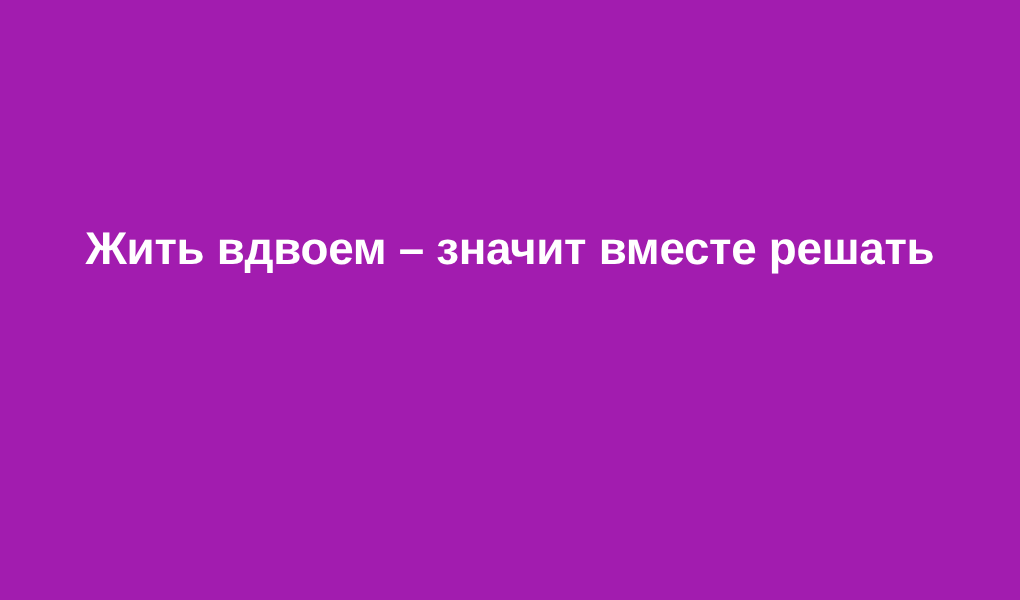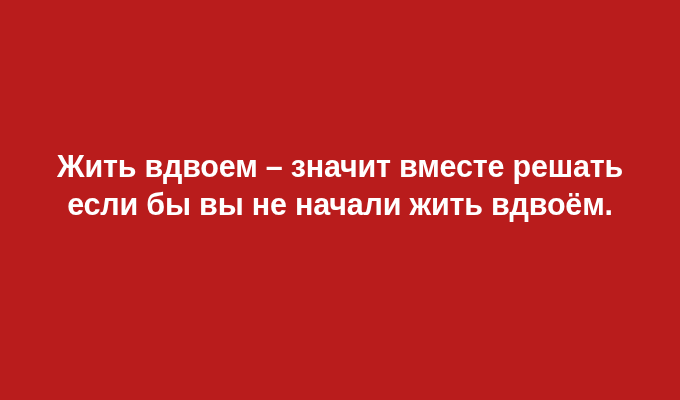--- a/index.html
+++ b/index.html
@@ -14,21 +14,21 @@
     overflow: hidden;
     background: #ffffff;
     font-family: "Liberation Sans", "DejaVu Sans", sans-serif;
   }
 
   #quote-card {
     position: relative;
     box-sizing: border-box;
     width: 680px;
     height: 400px;
-    background-color: #b91c1c;
+    background-color: #a21caf;
     display: flex;
     flex-direction: column;
     align-items: center;
     justify-content: flex-start;
   }
 
   #quote-block {
     position: absolute;
     left: 0;
     right: 0;
@@ -51,16 +51,15 @@
     -webkit-font-smoothing: antialiased;
   }
 </style>
 </head>
 <body>
 
 <div id="quote-card">
 
   <div id="quote-block">
     <span class="quote-line">Жить вдвоем – значит вместе решать</span>
-    <span class="quote-line">если бы вы не начали жить вдвоём.</span>
   </div>
 
 </div>
 
 </body></html>

